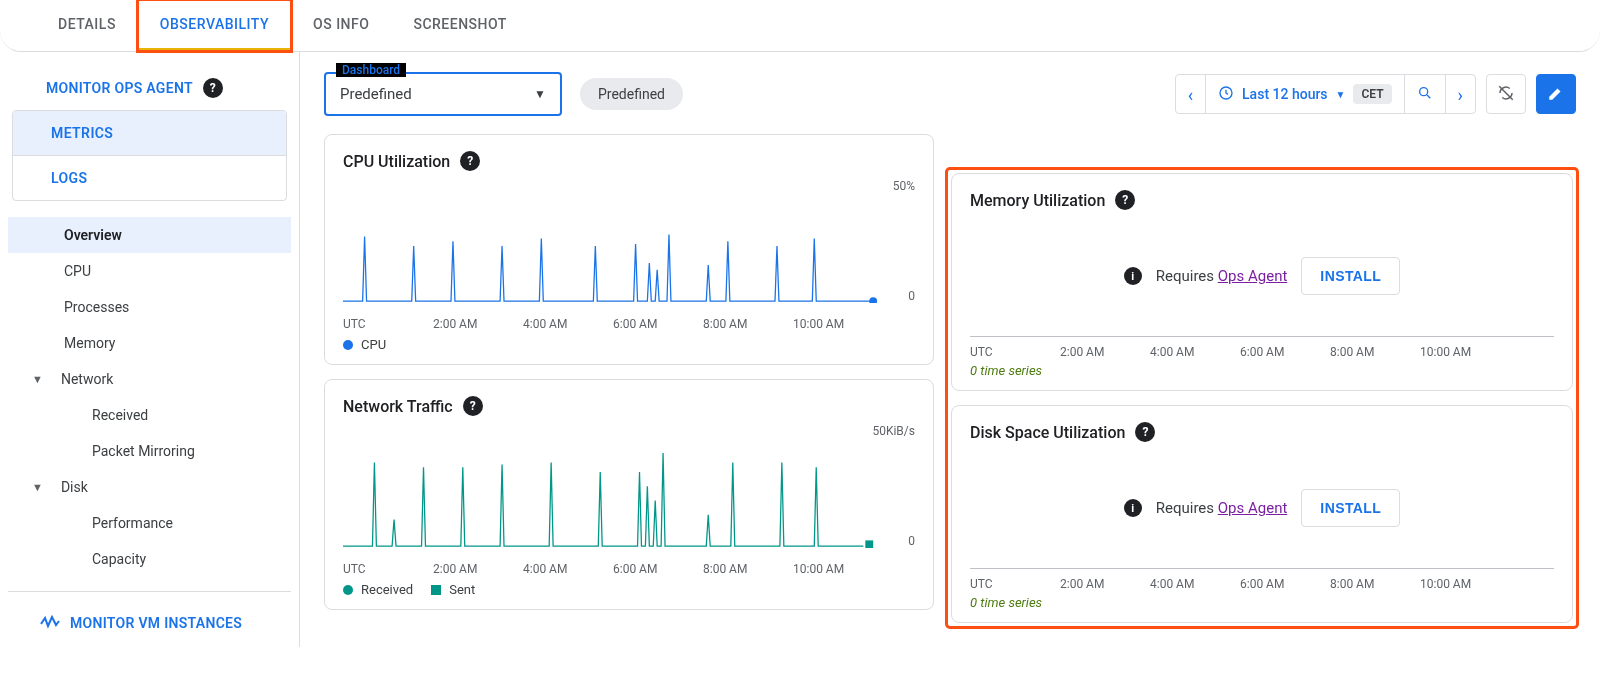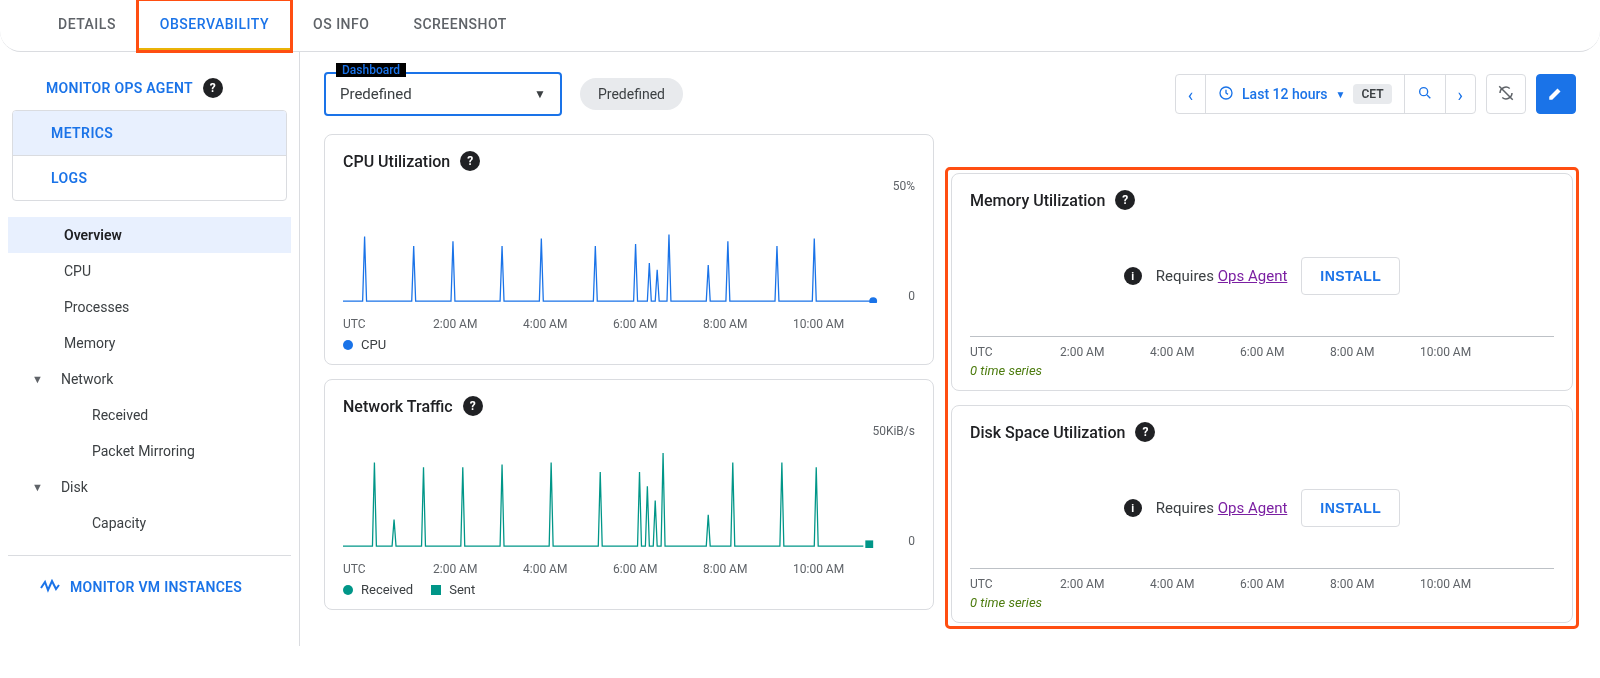--- a/index.html
+++ b/index.html
@@ -110,20 +110,21 @@
       <div class="nav-group">
         <span class="tri">▼</span>
         <span>Network</span>
       </div>
       <div class="nav-sub">Received</div>
       <div class="nav-sub">Packet Mirroring</div>
       <div class="nav-group">
         <span class="tri">▼</span>
         <span>Disk</span>
       </div>
+      <div class="nav-sub">Performance</div>
       <div class="nav-sub">Capacity</div>
     </div>
     <div class="divider"></div>
     <div class="monitor-link">
       <span class="monitor-icon">
         <svg width="20" height="14" viewBox="0 0 20 14">
             <polyline points="1,9 5,3 8,11 12,2 16,10 19,6" stroke="#1a73e8" stroke-width="2" fill="none"></polyline>
           </svg>
       </span>
       <span>MONITOR VM INSTANCES</span>

